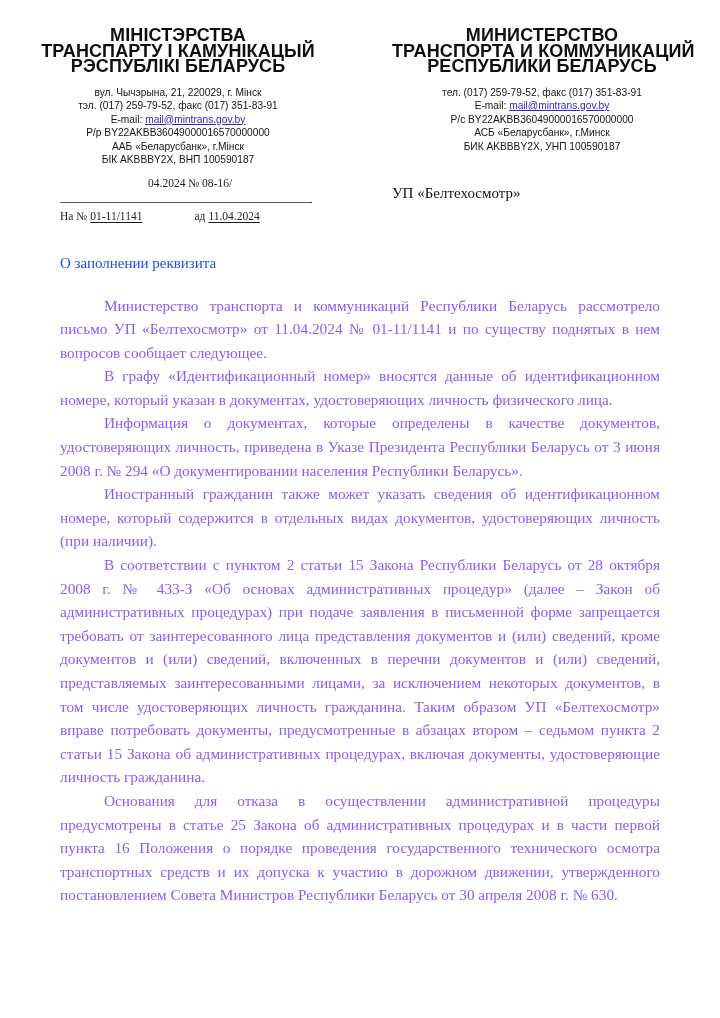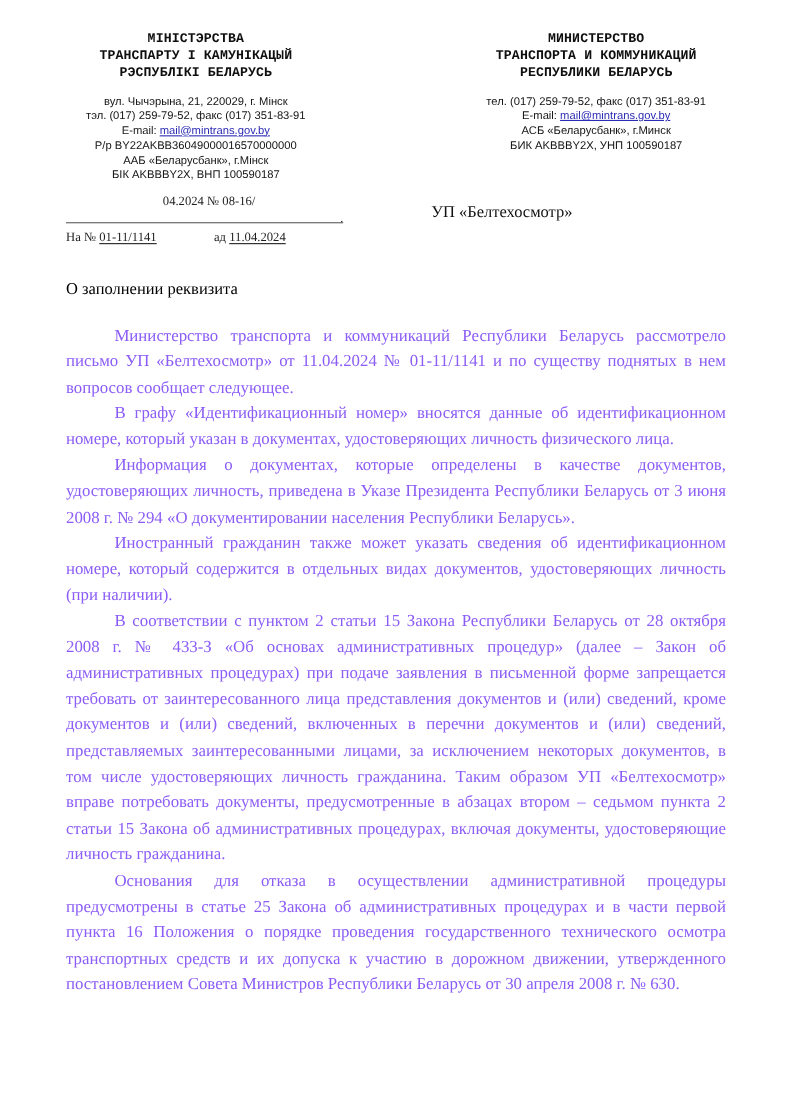--- a/index.html
+++ b/index.html
@@ -22,23 +22,23 @@
     display: flex;
     justify-content: space-between;
     padding: 28px 28px 0 28px;
     box-sizing: border-box;
   }
   .lh-block {
     width: 300px;
     text-align: center;
   }
   .lh-org {
-    font-family: Liberation Mono, monospace;
+    font-family: Liberation Sans, sans-serif;
     font-weight: bold;
-    font-size: 12px;
+    font-size: 18px;
     line-height: 15.5px;
     letter-spacing: 0.1px;
     color: #0f0f0f;
   }
   .lh-org div { white-space: nowrap; }
   .lh-contacts {
     margin-top: 11px;
     font-family: "Liberation Sans", sans-serif;
     font-size: 10.2px;
     line-height: 13.5px;
@@ -107,21 +107,21 @@
     font-size: 15px;
     color: #121212;
     white-space: nowrap;
   }
 
   
   .subject {
     margin: 12px 0 0 0;
     padding: 0 60px;
     font-size: 15px;
-    color: #000000;
+    color: #1d4ed8;
   }
 
   
   .body {
     margin-top: 22px;
     padding: 0 60px 0 60px;
     box-sizing: border-box;
   }
   .body p {
     margin: 0;
@@ -158,20 +158,21 @@
 
     <div class="lh-block">
       <div class="lh-org">
         <div>МИНИСТЕРСТВО</div>
         <div>ТРАНСПОРТА И КОММУНИКАЦИЙ</div>
         <div>РЕСПУБЛИКИ БЕЛАРУСЬ</div>
       </div>
       <div class="lh-contacts">
         <div>тел. (017) 259-79-52, факс (017) 351-83-91</div>
         <div class="email-line"><span>E-mail:</span> <a class="email-link" href="#">mail@mintrans.gov.by</a></div>
+        <div>Р/с BY22AKBB36049000016570000000</div>
         <div>АСБ «Беларусбанк», г.Минск</div>
         <div>БИК AKBBBY2X, УНП 100590187</div>
       </div>
     </div>
 
   </div>
 
   <div class="ref-row">
 
     <div class="ref-left">

